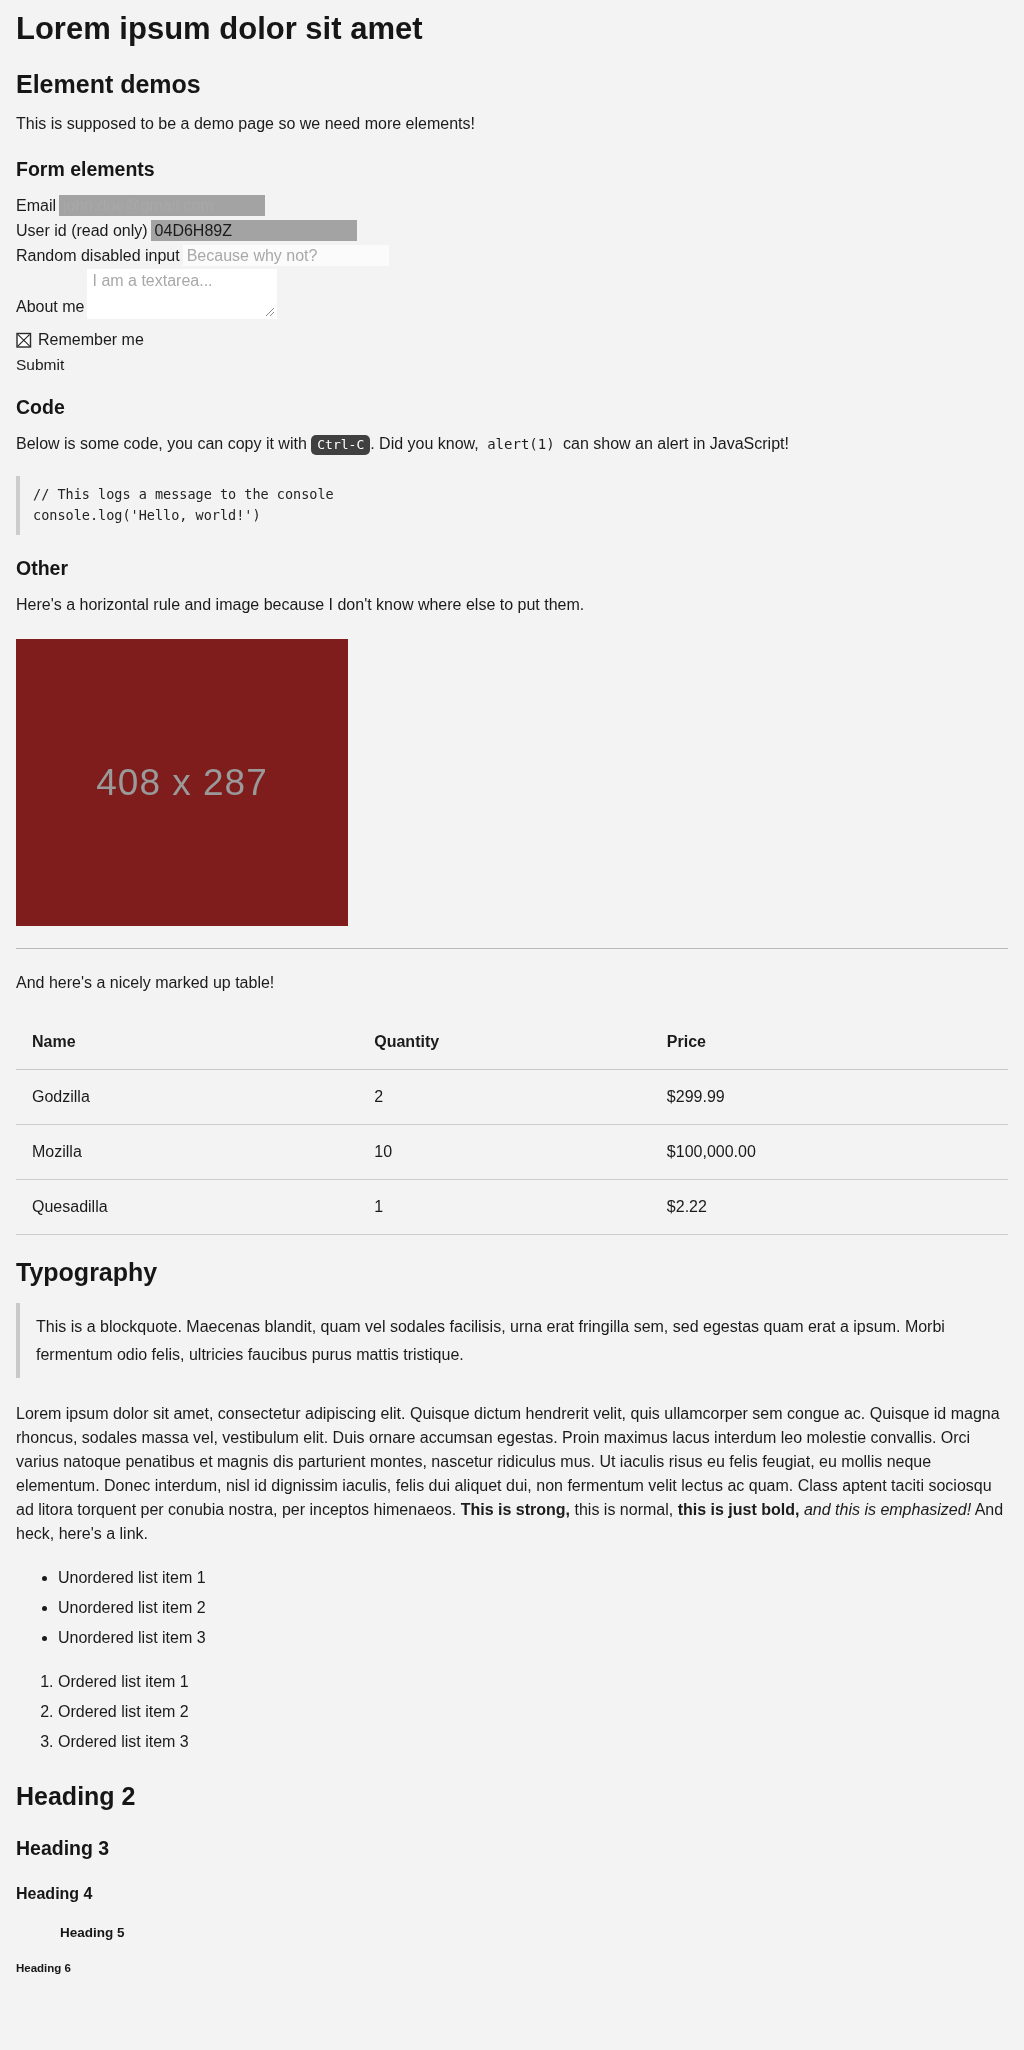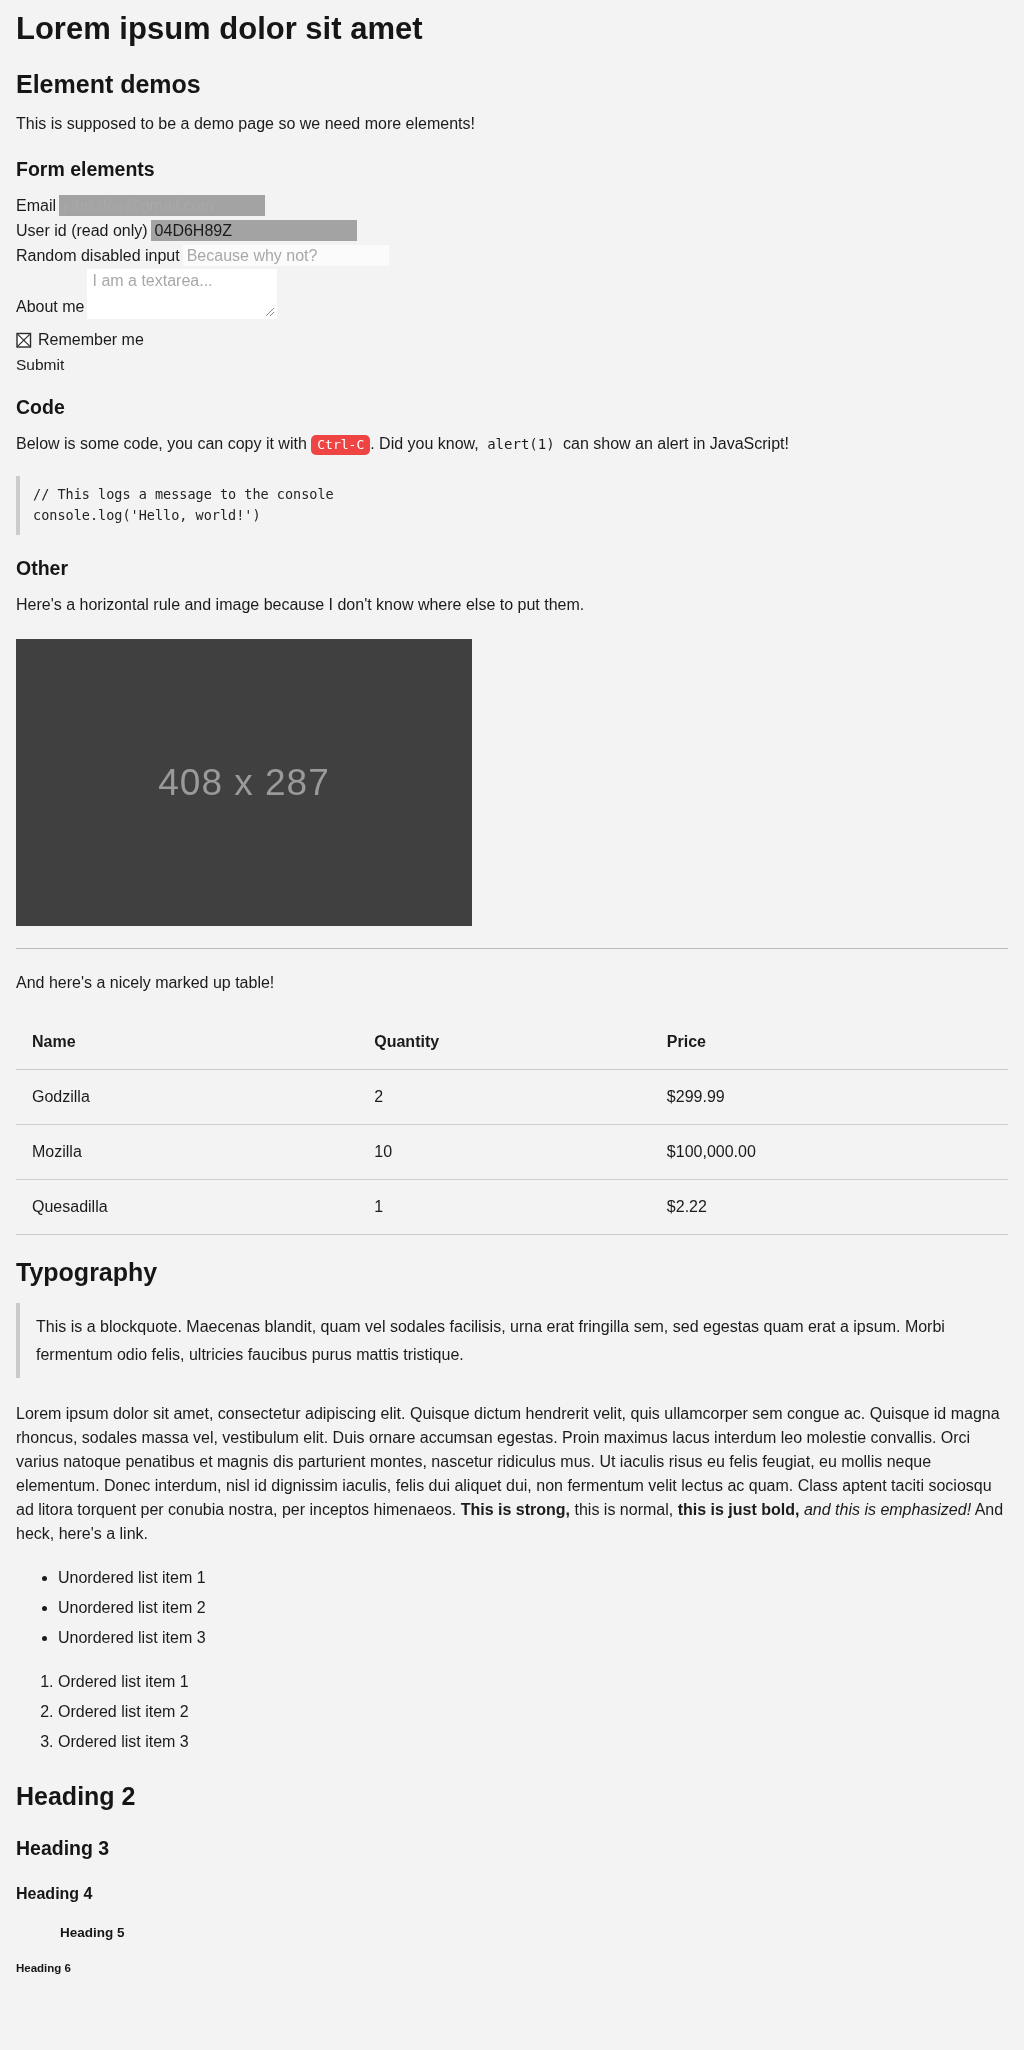--- a/index.html
+++ b/index.html
@@ -62,21 +62,21 @@
     display: block;
     background: none; border: none; padding: 0; margin: 4px 0 0 0;
     font-family: "Liberation Sans", sans-serif;
     font-size: 15.5px; color: #1b1b1b; cursor: pointer; text-align: left;
   }
 
   
   kbd {
     font-family: "DejaVu Sans Mono", "Liberation Mono", monospace;
     font-size: 13px;
-    background: #ef4444;
+    background: #404040;
     color: #ffffff;
     padding: 2px 6px 3px;
     border-radius: 5px;
     margin-top: 43px;
   }
   code.inline {
     font-family: "DejaVu Sans Mono", "Liberation Mono", monospace;
     font-size: 14px;
     padding: 0 4px;
     color: #1f1f1f;
@@ -87,22 +87,22 @@
     line-height: 21px;
     color: #232323;
     border-left: 4px solid #cccccc;
     margin: 20px 0 22px 0;
     padding: 8px 0 9px 13px;
     white-space: pre;
   }
 
   
   .placeholder-img {
-    width: 456px; height: 287px;
-    background: #404040;
+    width: 332px; height: 287px;
+    background: #7f1d1d;
     margin: 22px 0 22px 0;
     display: flex; align-items: center; justify-content: center;
     user-select: none;
   }
   .placeholder-img span { color: #9a9a9a; font-size: 37px; letter-spacing: 1px; }
   hr.rule { border: none; border-top: 1px solid #b9b9b9; margin: 22px 0; }
 
   table.demo-table { width: 100%; border-collapse: collapse; margin: 20px 0 6px 0; }
   .demo-table th, .demo-table td { text-align: left; padding: 15px 16px; font-size: 16px; }
   .demo-table th { font-weight: 700; border-bottom: 1px solid #c9c9c9; }

